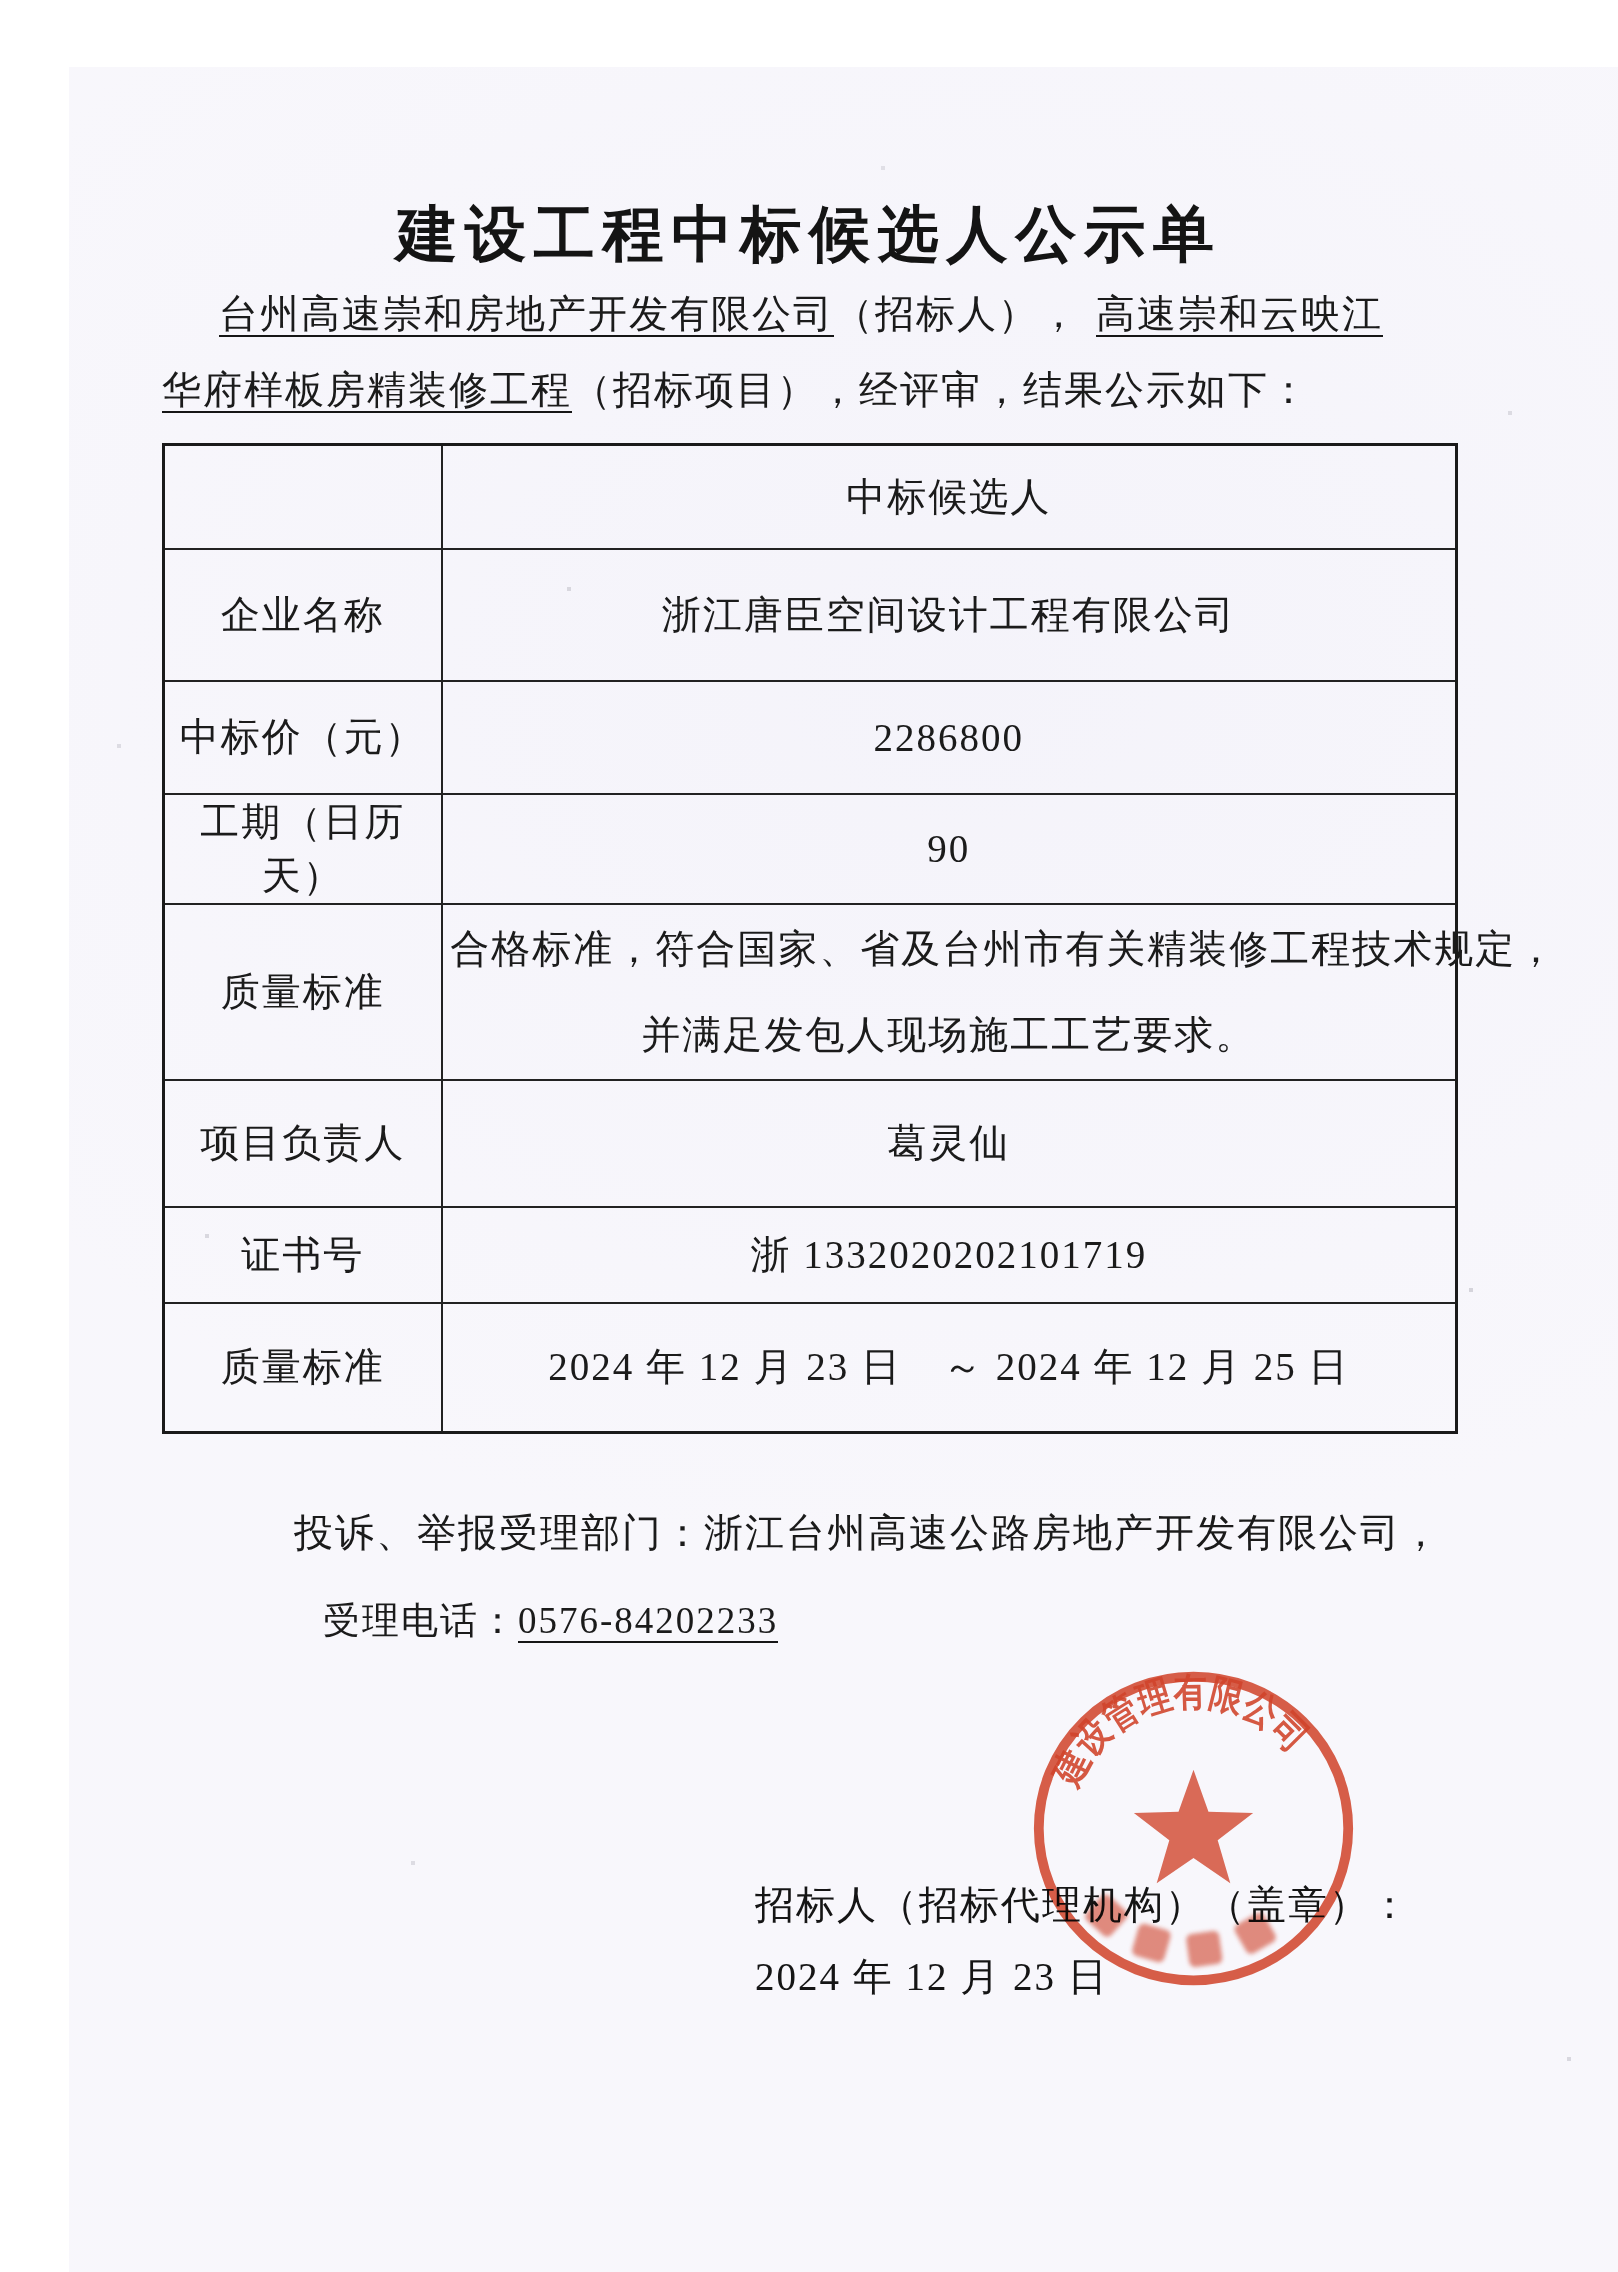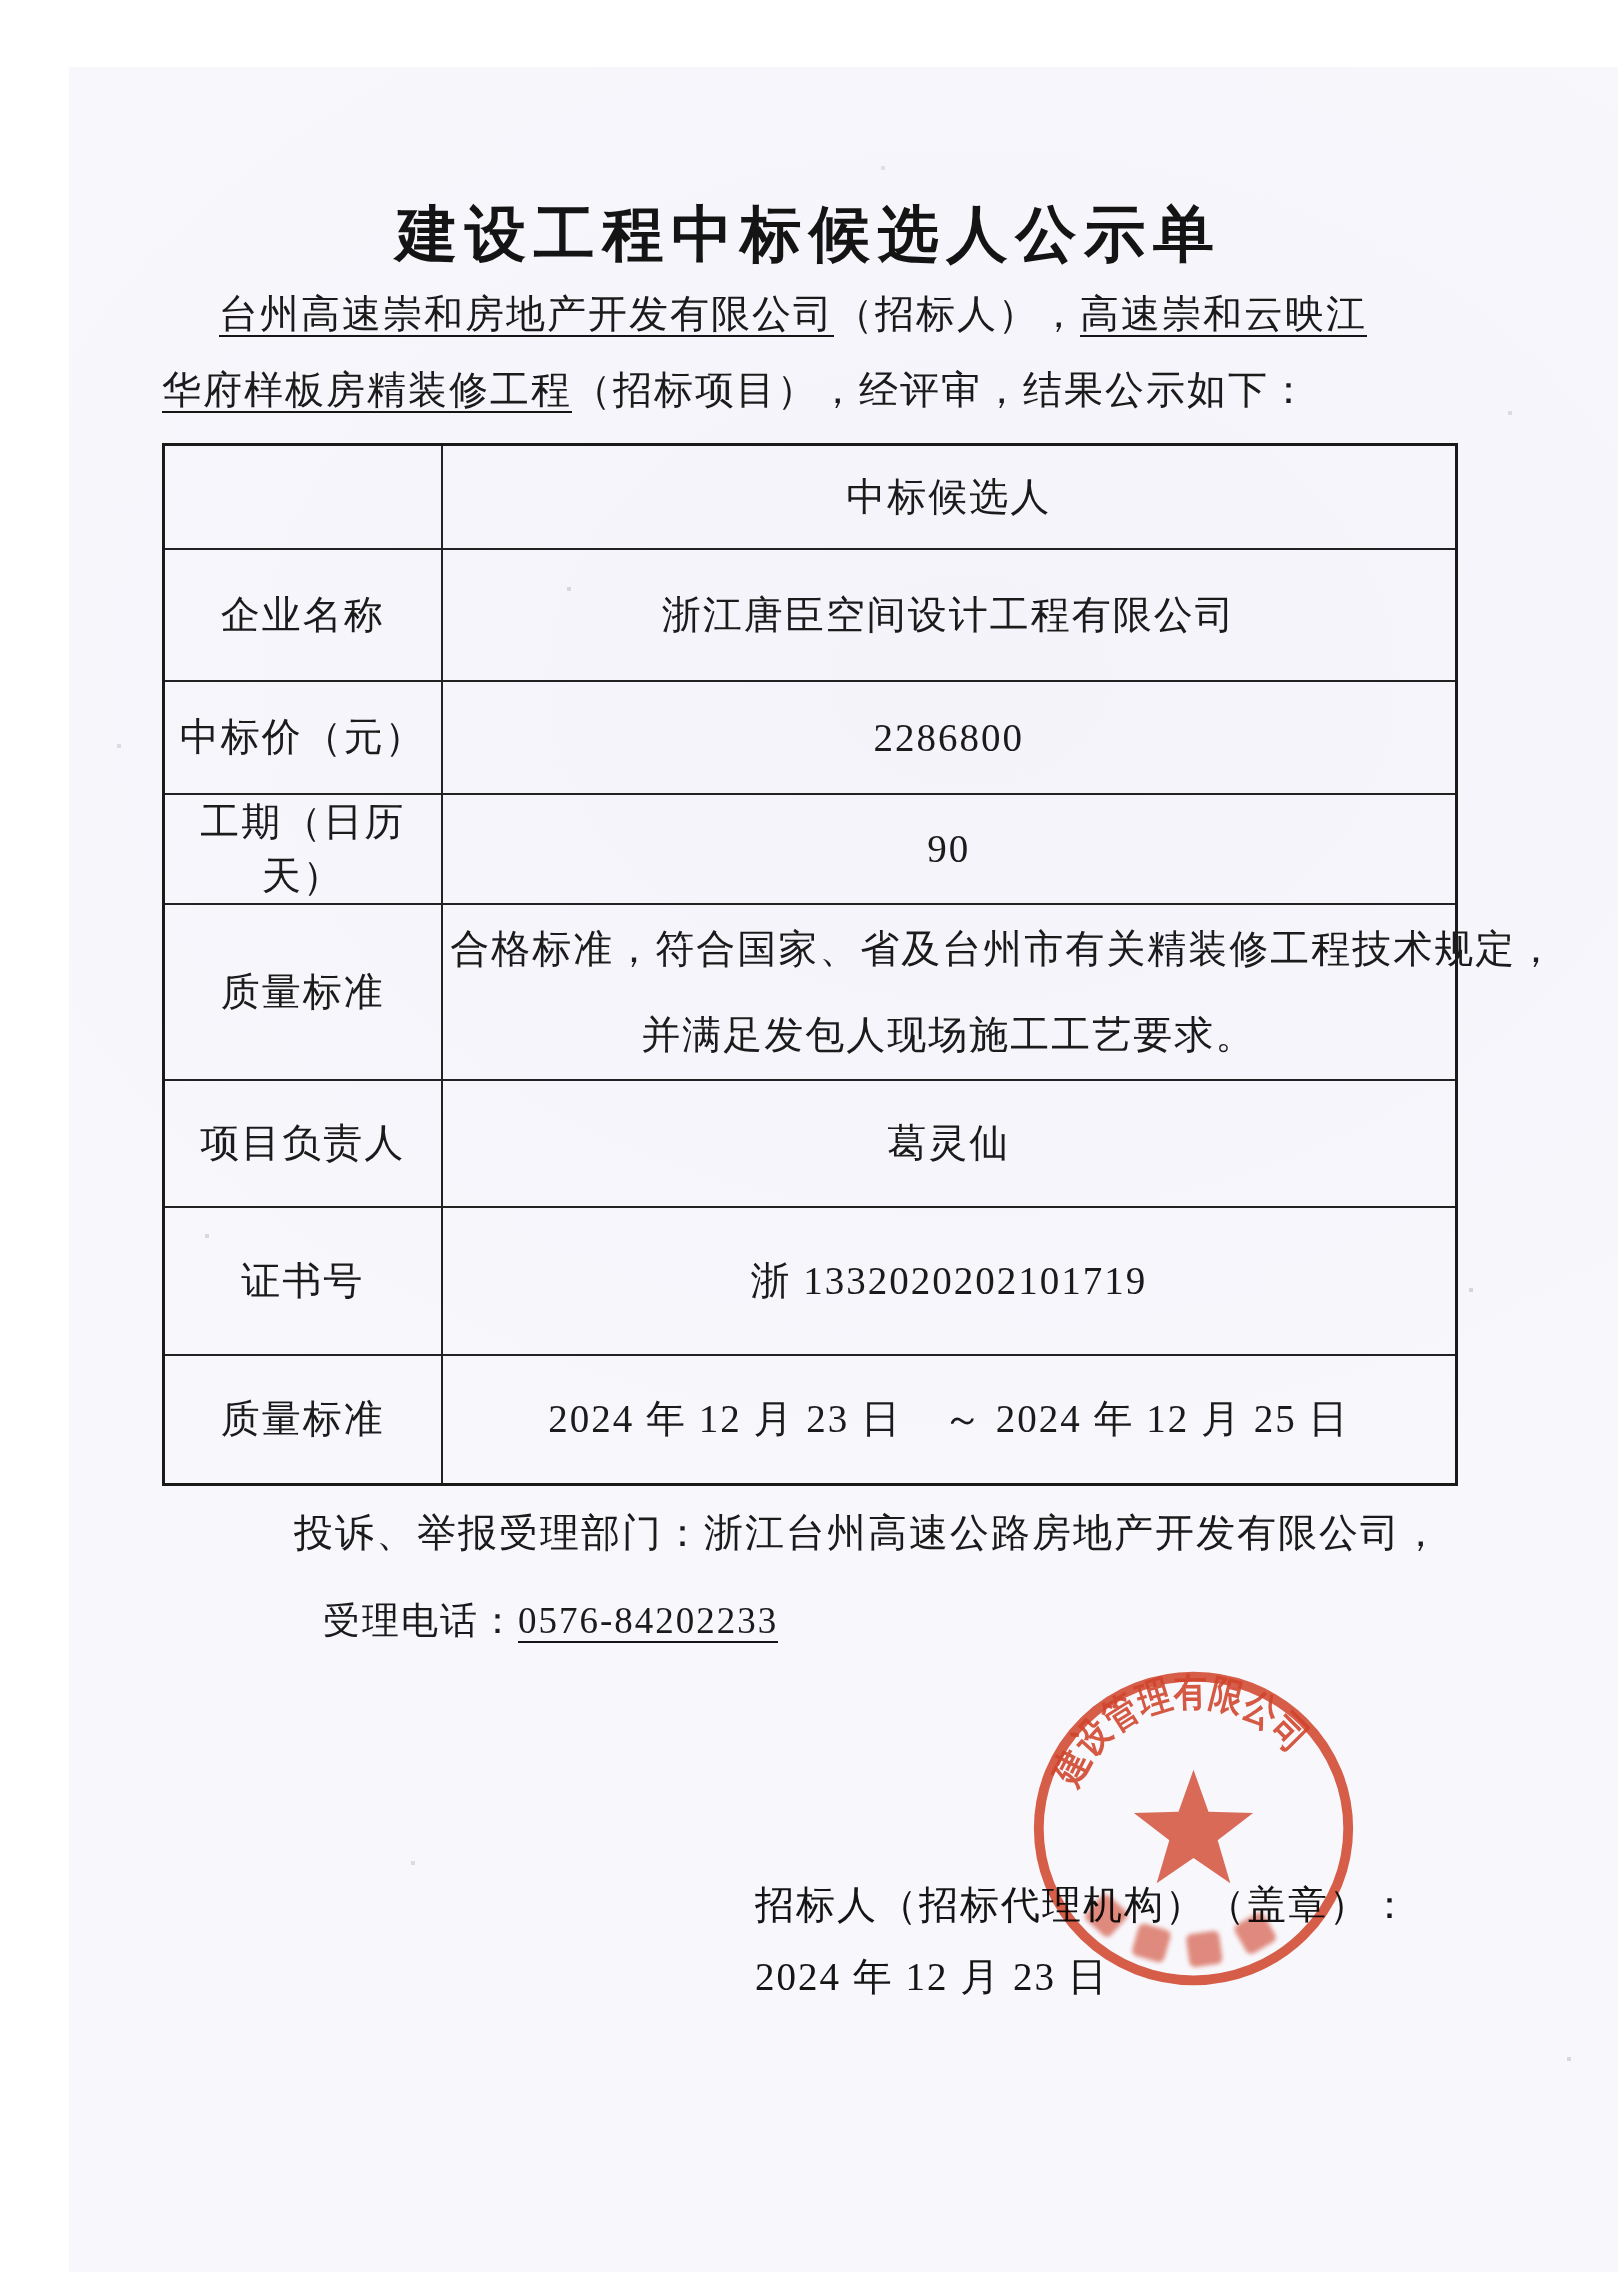--- a/index.html
+++ b/index.html
@@ -14,27 +14,27 @@
   }
   .specks{position:absolute;left:0;top:0;width:2px;height:2px;background:transparent;
     box-shadow:568px 588px 0 1px #d8d7de, 1509px 412px 0 1px #dcdbe2, 206px 1235px 0 1px #d9d8df,
                1470px 1289px 0 1px #d5d4db, 412px 1862px 0 1px #dddce3, 1568px 2058px 0 1px #d9d8df,
                882px 167px 0 1px #e0dfe6, 118px 745px 0 1px #dddce3;}
   .title{position:absolute;top:194px;left:69px;width:1480px;text-align:center;
     font-size:61px;font-weight:bold;letter-spacing:7.8px;color:#141414;}
   .intro{position:absolute;top:276px;left:162px;width:1304px;
     font-size:39px;line-height:76px;letter-spacing:2px;text-indent:57px;}
   .u{border-bottom:2.9px solid #161616;padding-bottom:0;}
-  .gap-after{margin-right:0;}
+  .gap-after{margin-right:16px;}
   table.bid{position:absolute;top:443px;left:162px;width:1296px;border-collapse:collapse;table-layout:fixed;}
   table.bid td{border:2.9px solid #222222;text-align:center;vertical-align:middle;
     font-size:39px;letter-spacing:2px;padding:0 7.8px;}
   table.bid{border:3.9px solid #1a1a1a;}
   tr.r1{height:104px;} tr.r2{height:132px;} tr.r3{height:113px;} tr.r4{height:105px;}
-  tr.r5{height:176px;} tr.r6{height:127px;} tr.r7{height:148px;} tr.r8{height:130px;}
+  tr.r5{height:176px;} tr.r6{height:127px;} tr.r7{height:96px;} tr.r8{height:130px;}
   td.quality{font-size:36px;letter-spacing:0;line-height:86px;white-space:nowrap;}
   .complaint{position:absolute;top:1506px;left:294px;font-size:39px;letter-spacing:2px;}
   .phone{position:absolute;top:1596px;left:323px;font-size:37px;letter-spacing:2px;}
   .sign-line{position:absolute;top:1878px;left:755px;font-size:39px;letter-spacing:2px;color:#151515;}
   .sign-date{position:absolute;top:1950px;left:755px;width:549px;text-align:left;font-size:39px;letter-spacing:2px;color:#151515;}
   .seal{position:absolute;left:1027px;top:1664px;width:333px;height:329px;mix-blend-mode:multiply;}
   .seal svg{display:block;width:100%;height:100%;}
 </style>
 </head>
 <body>

